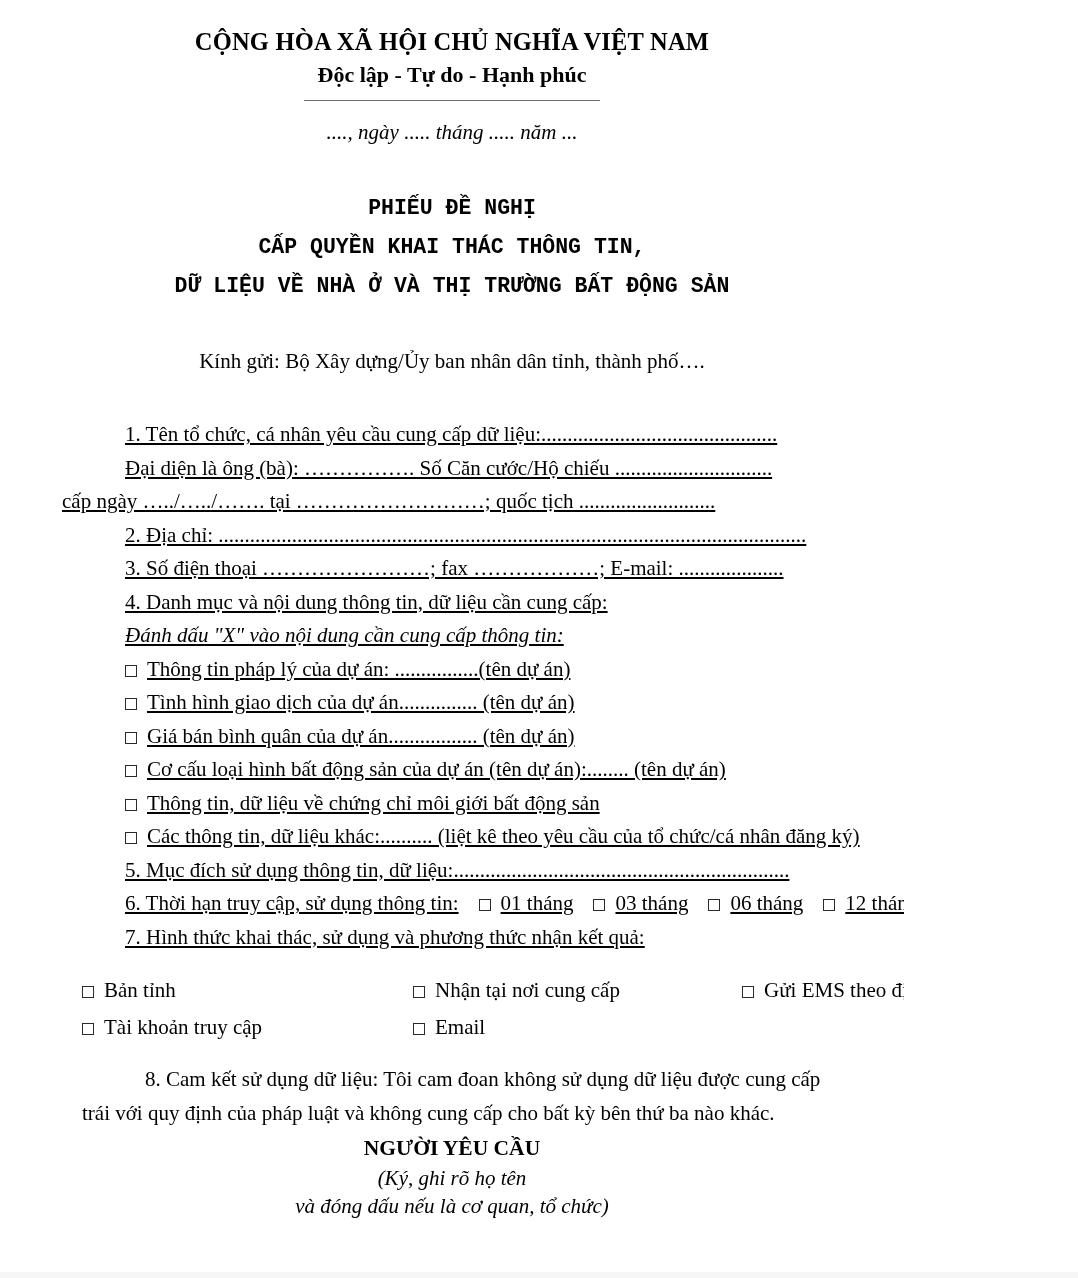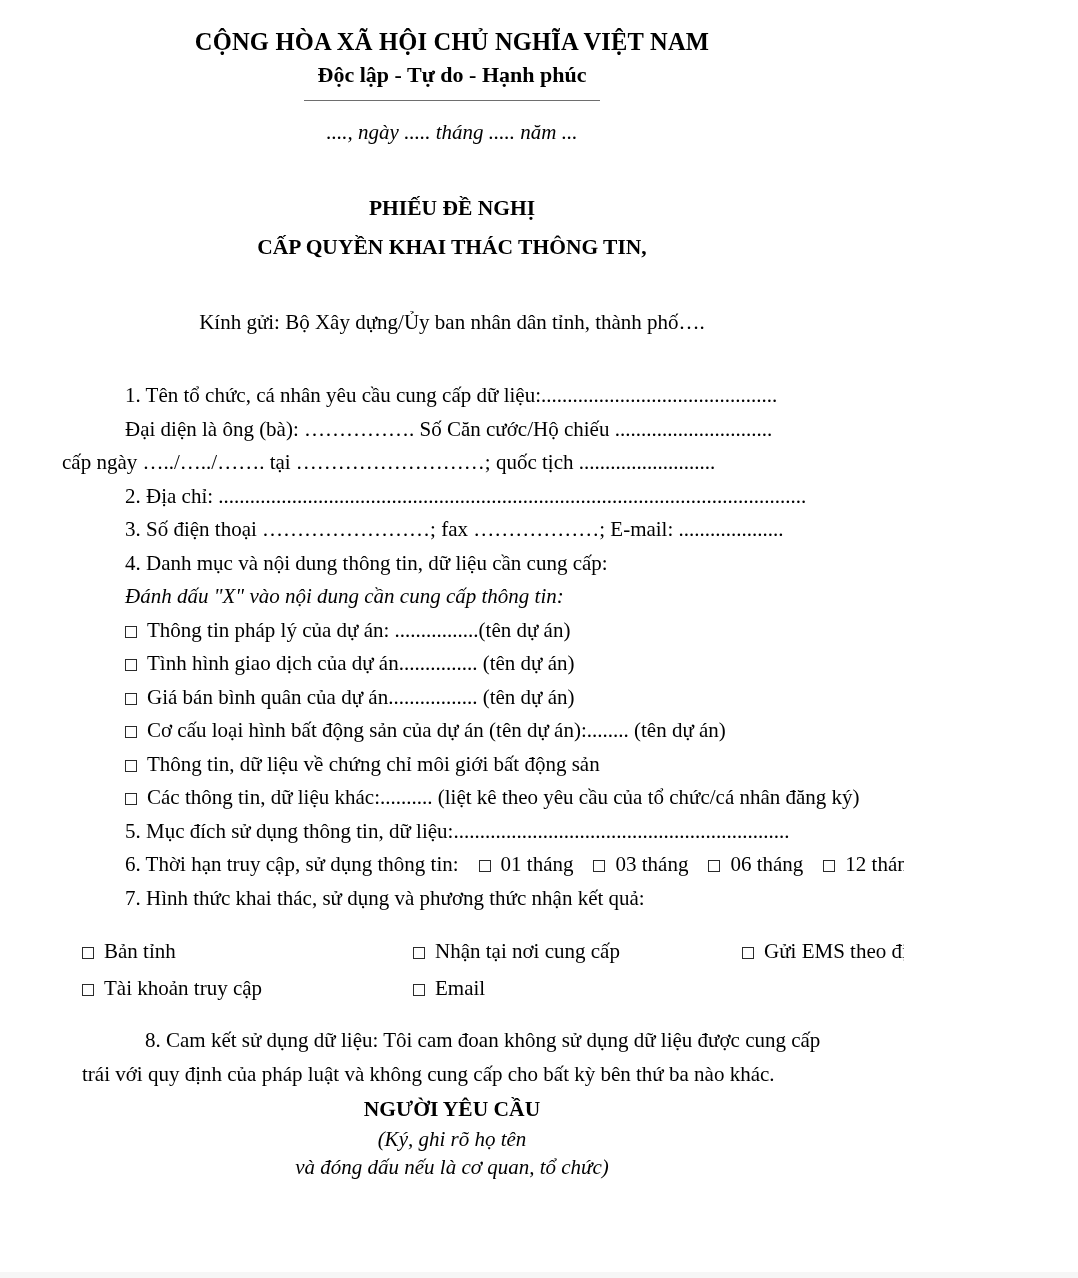--- a/index.html
+++ b/index.html
@@ -20,26 +20,26 @@
   }
   .center { text-align: center; }
 
   
   .hdr-country { font-weight: bold; font-size: 24.5px; line-height: 32px; letter-spacing: .2px; }
   .hdr-motto   { font-weight: bold; font-size: 22px;  line-height: 30px; margin-top: 2px; }
   .hdr-divider { width: 296px; height: 0; border-bottom: 1.6px solid #6e6e6e; margin: 10px auto 0 auto; }
   .hdr-date    { font-style: italic; font-size: 21px; line-height: 30px; margin-top: 16px; }
 
   
-  .title-block { margin-top: 42px; font-weight: bold; font-size: 21.5px; line-height: 39px; }
+  .title-block { margin-top: 42px; font-weight: bold; font-size: 21.5px; line-height: 39px; font-family: Liberation Mono, monospace; }
 
   .salutation { margin-top: 40px; font-size: 21px; line-height: 30px; }
 
   
-  .body-block { margin-top: 42px; line-height: 33.5px; }
+  .body-block { margin-top: 42px; line-height: 33.5px; text-decoration: underline; }
   .line { white-space: nowrap; }
   .indent { padding-left: 63px; }
   .italic { font-style: italic; }
 
   .cb {
     display: inline-block;
     width: 12px; height: 12px;
     border: 1.4px solid #2b2b2b;
     margin-right: 10px;
     vertical-align: -1px;
@@ -84,20 +84,21 @@
   <div class="center">
     <div class="hdr-country">CỘNG HÒA XÃ HỘI CHỦ NGHĨA VIỆT NAM</div>
     <div class="hdr-motto">Độc lập - Tự do - Hạnh phúc</div>
     <div class="hdr-divider"></div>
     <div class="hdr-date">...., ngày ..... tháng ..... năm ...</div>
   </div>
 
   <div class="center title-block">
     <div>PHIẾU ĐỀ NGHỊ</div>
     <div>CẤP QUYỀN KHAI THÁC THÔNG TIN,</div>
+    <div>DỮ LIỆU VỀ NHÀ Ở VÀ THỊ TRƯỜNG BẤT ĐỘNG SẢN</div>
   </div>
 
   <div class="center salutation">Kính gửi: Bộ Xây dựng/Ủy ban nhân dân tỉnh, thành phố….</div>
 
   <div class="body-block">
     <div class="line indent">1. Tên tổ chức, cá nhân yêu cầu cung cấp dữ liệu:.............................................</div>
     <div class="line indent">Đại diện là ông (bà): ……………. Số Căn cước/Hộ chiếu ..............................</div>
     <div class="line">cấp ngày …../…../……. tại ………………………; quốc tịch ..........................</div>
     <div class="line indent">2. Địa chỉ: ................................................................................................................</div>
     <div class="line indent">3. Số điện thoại ……………………; fax ………………; E-mail: ....................</div>

